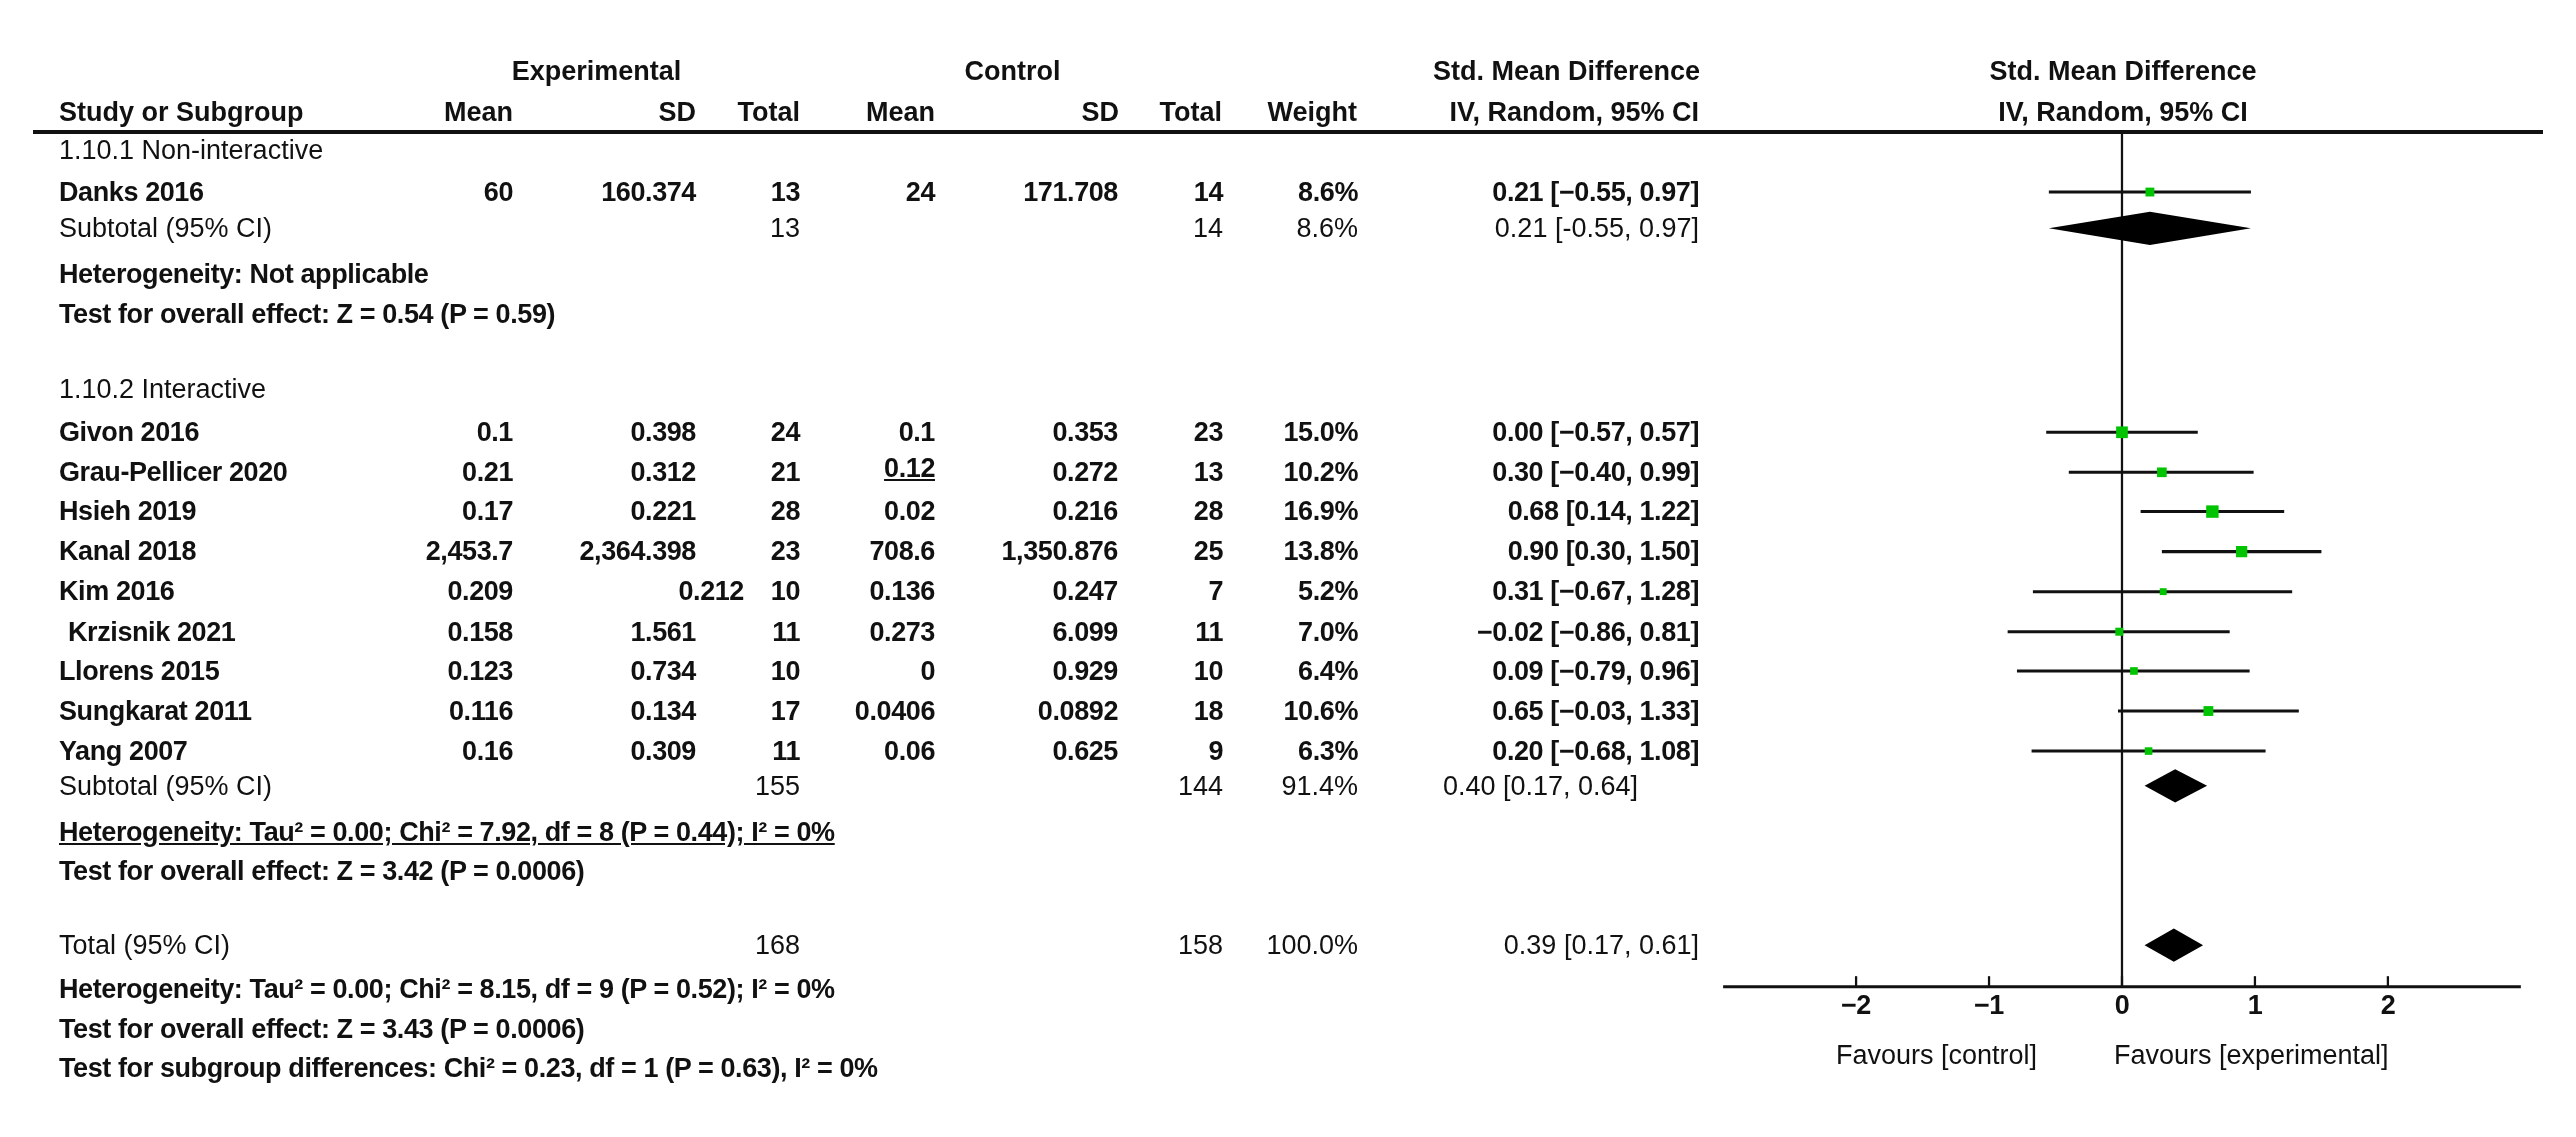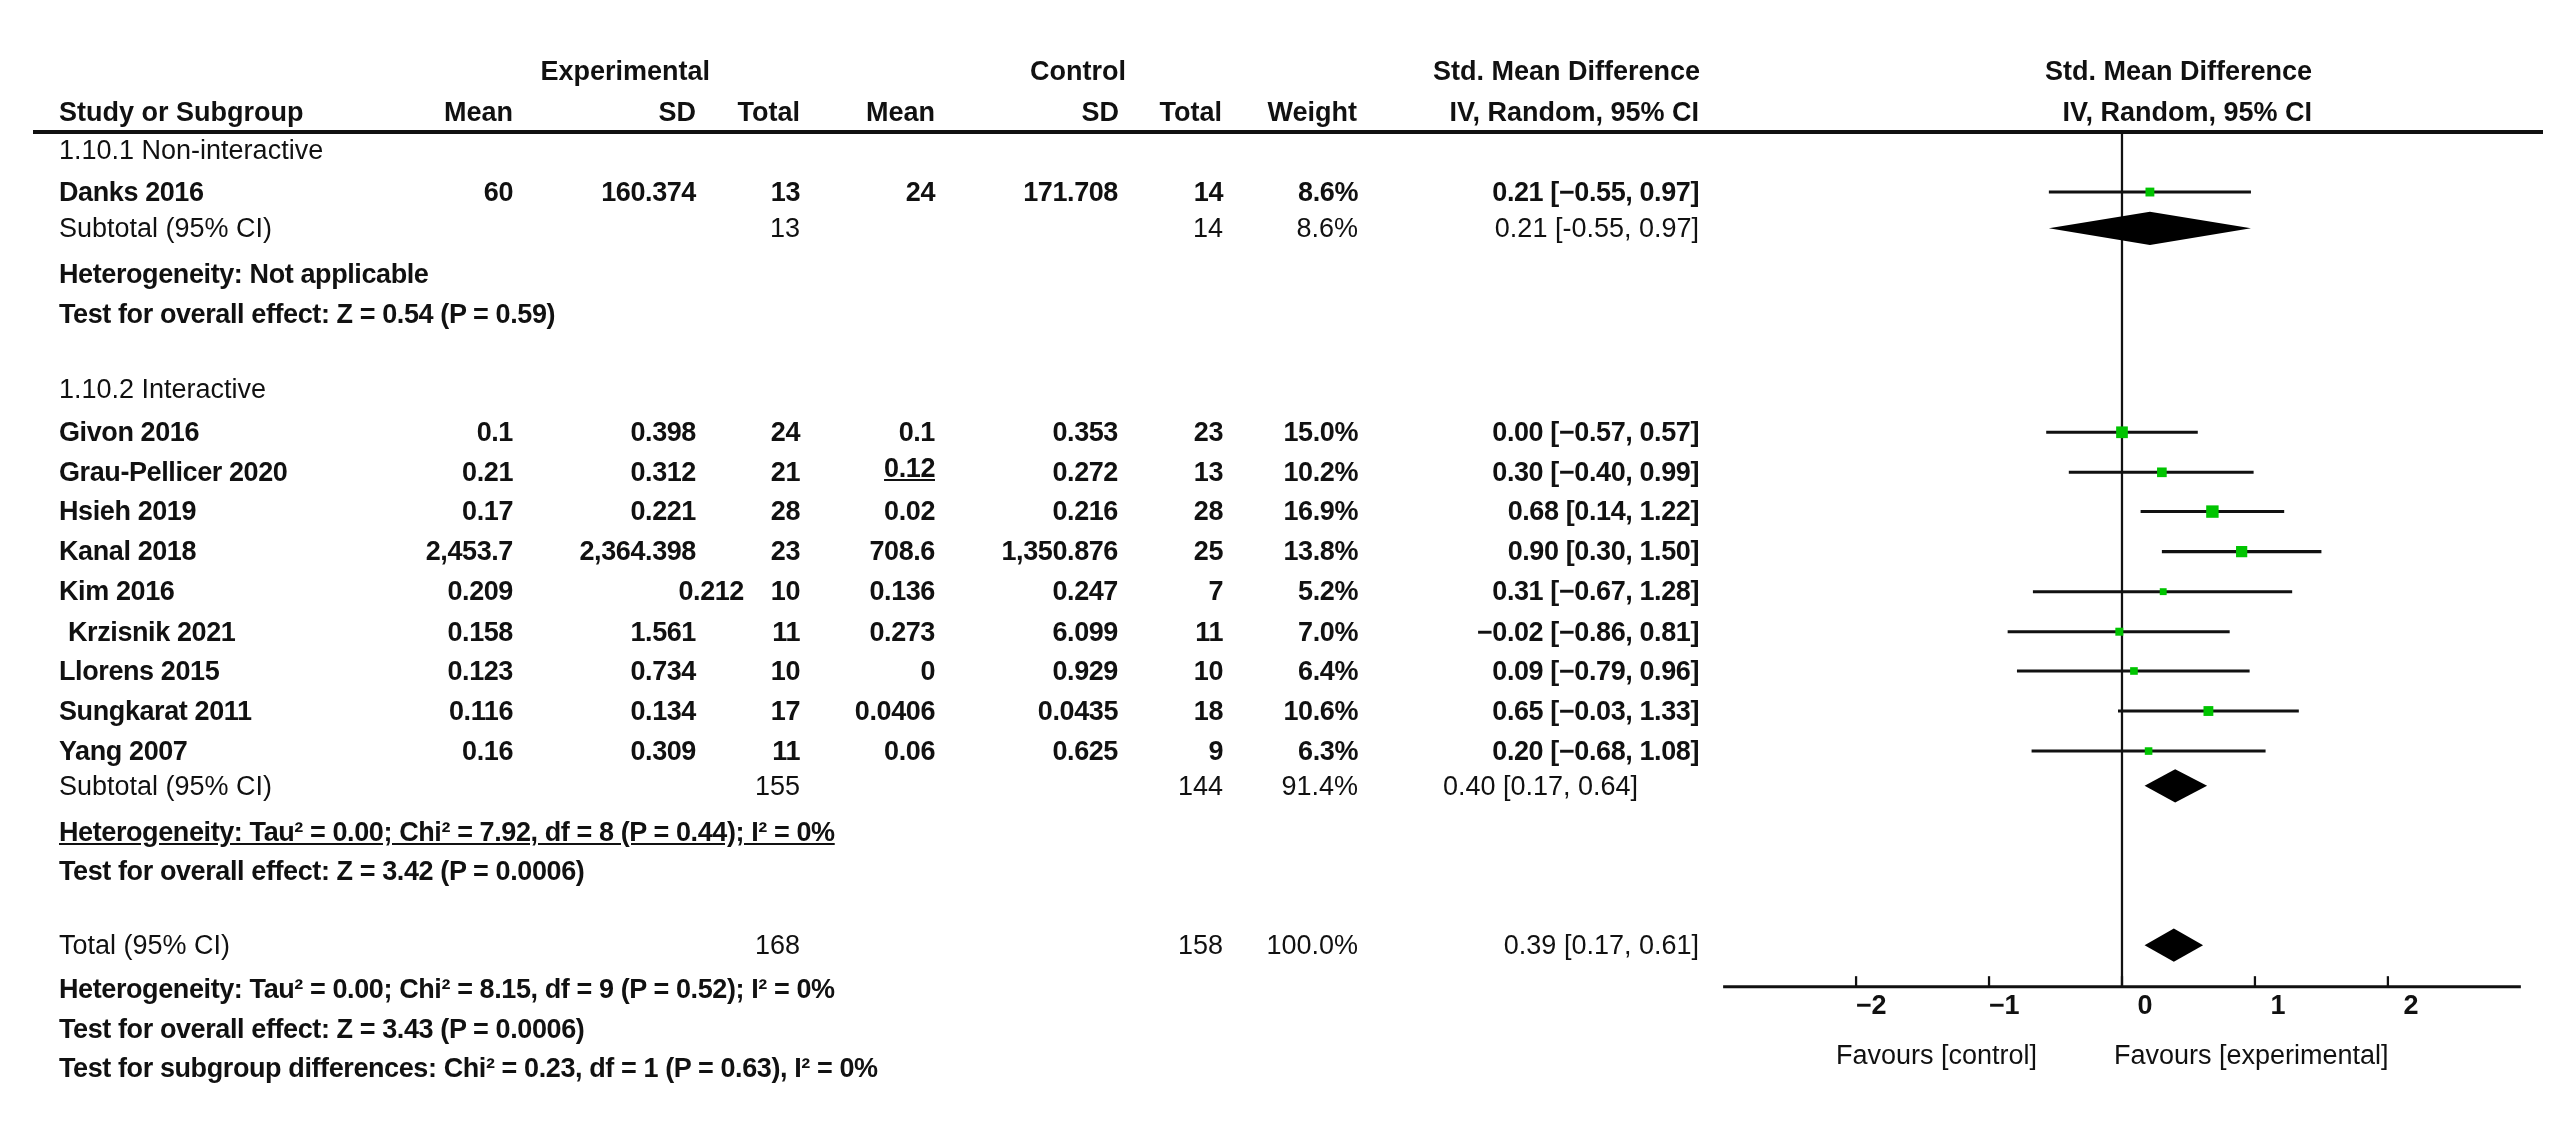--- a/index.html
+++ b/index.html
@@ -1,20 +1,20 @@
 <!DOCTYPE html>
 <html style="font-size:12px"><head>
 <meta charset="utf-8">
 <style>
   html, body { margin: 0; padding: 0; background: #ffffff; }
   body { width: 2576px; height: 1138px; position: relative; overflow: hidden;
          font-family: "Liberation Sans", "DejaVu Sans", sans-serif; color: #111; }
   .t { position: absolute; font-size: 27px; line-height: 30px; white-space: nowrap; transform: translateY(-50%); }
   .r { text-align: right; }
-  .c { text-align: right; }
+  .c { text-align: center; }
   .b { font-weight: bold; letter-spacing: -0.4px; }
   .hdr { font-weight: bold; }
   #rule { position: absolute; left: 33px; top: 130px; width: 2510px; height: 3.8px; background: #111; }
   #plot { position: absolute; left: 0; top: 0; width: 2576px; height: 1138px; pointer-events: none; }
   #plot * { pointer-events: auto; }
 </style>
 </head>
 <body>
 
 <div class="t hdr c" style="left:483px;width:227px;top:71px">Experimental</div>
@@ -115,21 +115,21 @@
     <div class="t r b" style="left: 784px; top: 671px; width: 151px;">0</div>
     <div class="t r b" style="left: 922px; top: 671px; width: 196px;">0.929</div>
     <div class="t r b" style="left: 1132px; top: 671px; width: 91px;">10</div>
     <div class="t r b" style="left: 1237px; top: 671px; width: 121px;">6.4%</div>
     <div class="t r b" style="left: 1382px; top: 671px; width: 317px;">0.09 [−0.79, 0.96]</div>
     <div class="t b" style="left: 59px; top: 711px;">Sungkarat 2011</div>
     <div class="t r b" style="left: 347px; top: 711px; width: 166px;">0.116</div>
     <div class="t r b" style="left: 500px; top: 711px; width: 196px;">0.134</div>
     <div class="t r b" style="left: 709px; top: 711px; width: 91px;">17</div>
     <div class="t r b" style="left: 784px; top: 711px; width: 151px;">0.0406</div>
-    <div class="t r b" style="left: 922px; top: 711px; width: 196px;">0.0435</div>
+    <div class="t r b" style="left: 922px; top: 711px; width: 196px;">0.0892</div>
     <div class="t r b" style="left: 1132px; top: 711px; width: 91px;">18</div>
     <div class="t r b" style="left: 1237px; top: 711px; width: 121px;">10.6%</div>
     <div class="t r b" style="left: 1382px; top: 711px; width: 317px;">0.65 [−0.03, 1.33]</div>
     <div class="t b" style="left: 59px; top: 751px;">Yang 2007</div>
     <div class="t r b" style="left: 347px; top: 751px; width: 166px;">0.16</div>
     <div class="t r b" style="left: 500px; top: 751px; width: 196px;">0.309</div>
     <div class="t r b" style="left: 709px; top: 751px; width: 91px;">11</div>
     <div class="t r b" style="left: 784px; top: 751px; width: 151px;">0.06</div>
     <div class="t r b" style="left: 922px; top: 751px; width: 196px;">0.625</div>
     <div class="t r b" style="left: 1132px; top: 751px; width: 91px;">9</div>

